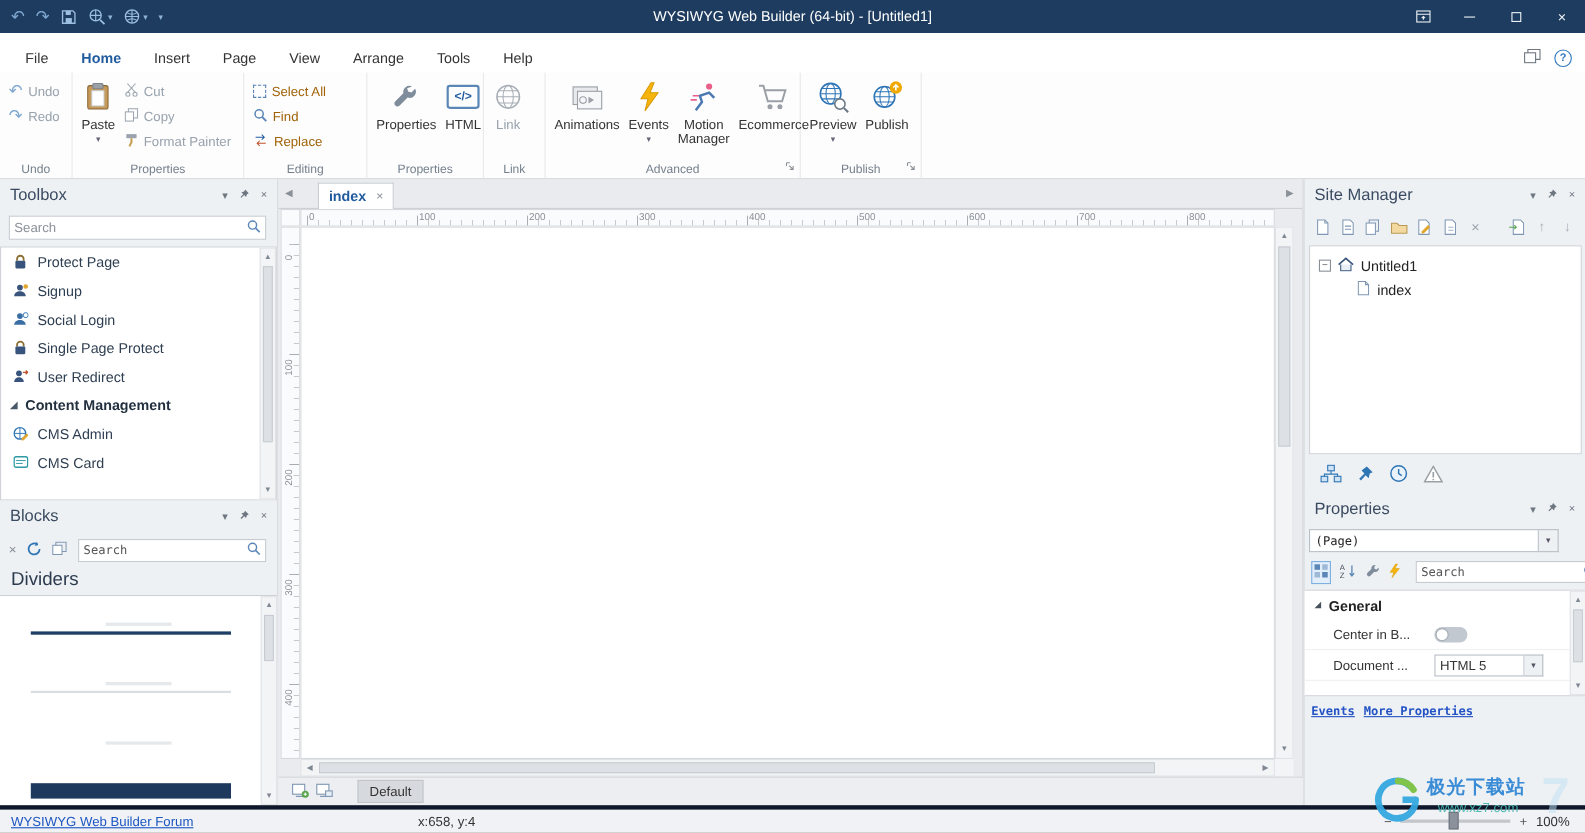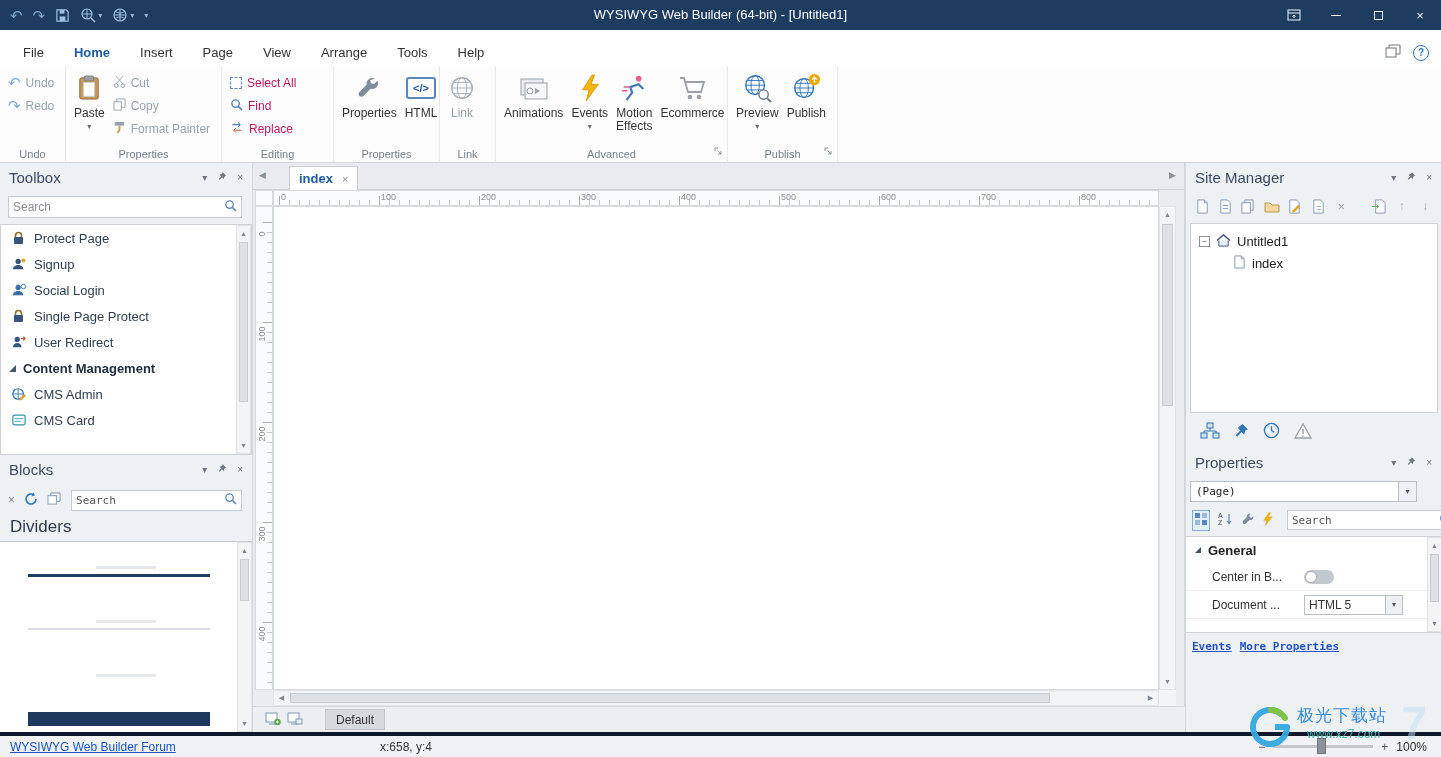--- a/index.html
+++ b/index.html
@@ -25,21 +25,21 @@
 .help-circ{width:16px;height:16px;border:1px solid #2e78c0;border-radius:50%;color:#2e78c0;font-size:10px;font-weight:bold;display:flex;align-items:center;justify-content:center}
 
 
 .ribbon{position:absolute;top:66px;left:0;width:100%;height:97px;background:#fdfdfe;border-bottom:1px solid #d2d5d9;display:flex}
 .rg{position:relative;height:100%;border-right:1px solid #e7e9ec;padding:3px 4px 16px;display:flex}
 .rg-label{position:absolute;bottom:2px;left:0;right:0;text-align:center;font-size:11px;color:#75808c}
 .launcher{position:absolute;bottom:3px;right:4px}
 .bigbtn{display:flex;flex-direction:column;align-items:center;padding:2px 4px;font-size:12px;color:#333;text-align:center;line-height:13px}
 .bigbtn .ic{height:34px;display:flex;align-items:center;justify-content:center;margin-bottom:2px}
 .smallstack{display:flex;flex-direction:column;gap:2px;padding-top:3px}
-.smallbtn{display:flex;align-items:center;gap:5px;height:21px;padding:0 4px;font-size:12px;color:#be185d;white-space:nowrap}
+.smallbtn{display:flex;align-items:center;gap:5px;height:21px;padding:0 4px;font-size:12px;color:#a16207;white-space:nowrap}
 .dis{color:#98a2ad}
 .arrowglyph{color:#7fa7d0;font-size:15px;line-height:1}
 .dash-sq{width:12px;height:12px;border:1px dashed #5b87b7}
 .codebox{width:30px;height:22px;border:2px solid #5b87b7;border-radius:3px;color:#1f5b9e;font-weight:bold;font-size:11px;display:flex;align-items:center;justify-content:center}
 
 
 .panel{position:absolute;background:#eef1f4;border-right:1px solid #d4d7da}
 .panel-h{height:29px;display:flex;align-items:center;padding:0 9px;font-size:15px;color:#3a4b61}
 .ph-icons{margin-left:auto;display:flex;gap:10px;align-items:center;color:#6e7780;font-size:10px}
 .search-box{display:flex;align-items:center;background:#fff;border:1px solid #c6cbd1;height:22px;padding:0 4px}
@@ -99,21 +99,21 @@
 .statusbar{position:absolute;left:0;bottom:0;width:100%;height:25px;background:#f1f2f5;border-top:4px solid #0f172a;display:flex;align-items:center}
 .slink{margin-left:10px;color:#1b56c2;text-decoration:underline;font-size:12px}
 .coords{position:absolute;left:380px;font-size:12px;color:#333}
 .zoomctl{margin-left:auto;display:flex;align-items:center;gap:8px;padding-right:14px;color:#555}
 .ztrack{position:relative;width:100px;height:3px;background:#c3c7cc}
 .zthumb{position:absolute;left:44px;top:-7px;width:9px;height:16px;background:#8b929b;border:1px solid #6f767f}
 
 
 .watermark{position:absolute;right:6px;bottom:1px;width:190px;height:56px;z-index:60;opacity:.95;pointer-events:none}
 .wm-digit{position:absolute;right:8px;top:-4px;font-size:46px;font-weight:bold;color:#bfe0f0;opacity:.55}
-.wm-name{position:absolute;left:52px;top:4px;font-size:17px;font-weight:normal;color:#2f86d3;letter-spacing:1px}
+.wm-name{position:absolute;left:52px;top:4px;font-size:17px;font-weight:bold;color:#2f86d3;letter-spacing:1px}
 .wm-url{position:absolute;left:62px;top:27px;font-size:12px;color:#49b8b1}
 
 
 .divline-dark{position:absolute;left:28px;width:182px;border-top:3px solid #1f3f66}
 .divline-light{position:absolute;left:28px;width:182px;border-top:2px solid #dadde1}
 .divbar-dark{position:absolute;left:28px;width:182px;height:14px;background:#1d3a5e}
 .faint-text{position:absolute;left:0;right:0;text-align:center;height:3px;background:#e6e9ec;width:60px;margin:0 auto}
 </style>
 </head>
 <body>
@@ -322,21 +322,21 @@
         <span class="qcaret" style="color:#667">▾</span>
       </div>
       <div class="bigbtn" style="width:58px">
         <span class="ic">
           <svg width="28" height="30" viewBox="0 0 30 30">
               <circle cx="20" cy="5" r="3" fill="#e85f8a"></circle>
               <path d="M7 28l6-8-2-6 9-3 5 5" stroke="#4a78b0" stroke-width="2.4" fill="none"></path>
               <path d="M4 14h6M2 18h6" stroke="#e85f8a" stroke-width="1.6"></path>
             </svg>
         </span>
-        <span>Motion Effects</span>
+        <span>Motion Manager</span>
       </div>
       <div class="bigbtn">
         <span class="ic">
           <svg width="30" height="28" viewBox="0 0 30 28">
               <path d="M2 4h4l4 14h13l3-10H8" fill="none" stroke="#9aa0a6" stroke-width="1.8"></path>
               <circle cx="12" cy="23" r="2.3" fill="#9aa0a6"></circle>
               <circle cx="21" cy="23" r="2.3" fill="#9aa0a6"></circle>
             </svg>
         </span>
         <span>Ecommerce</span>

